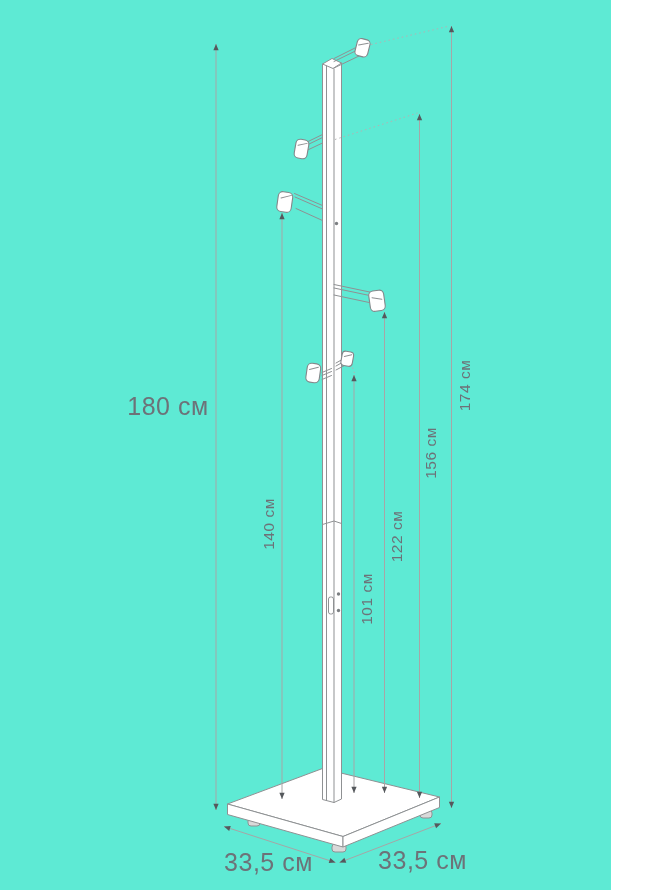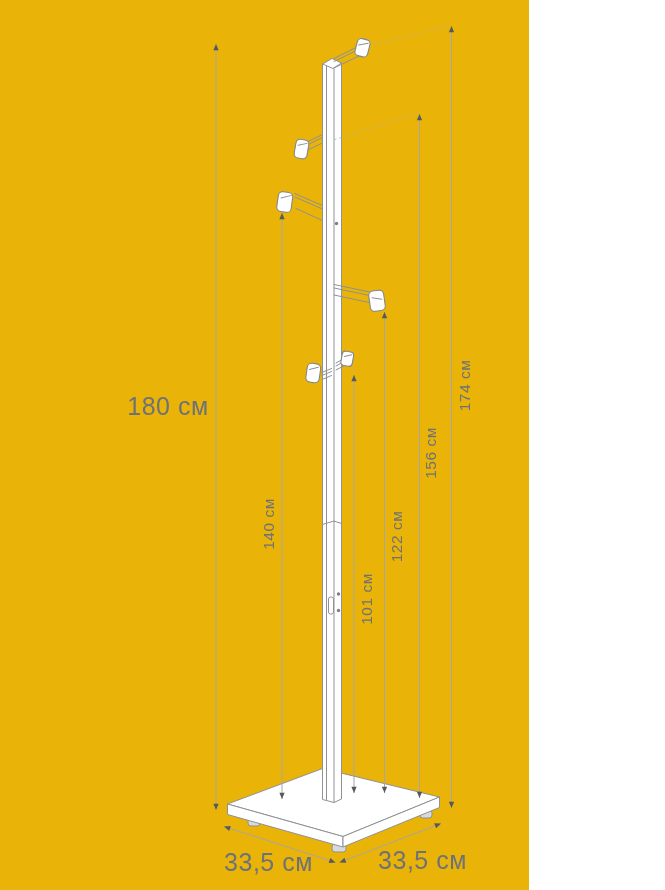--- a/index.html
+++ b/index.html
@@ -1,19 +1,19 @@
 <!DOCTYPE html>
 <html><head>
 <meta charset="utf-8">
 <style>
   html,body{margin:0;padding:0;background:#ffffff;}
   .stage{
     position:relative;
-    width:529px;height:890px;
-    background:#eab308;
+    width:611px;height:890px;
+    background:#5eead4;
     font-family:"Liberation Sans", sans-serif;
     overflow:hidden;
   }
   svg{display:block;}
   .draw{stroke:#8f9193;stroke-width:1;fill:none;stroke-linecap:round;}
   .fillwhite{fill:#ffffff;stroke:#8f9193;stroke-width:1;stroke-linejoin:round;}
   .dim{stroke:#a6a6a6;stroke-width:1;fill:none;}
   .leader{stroke:#b3b3b3;stroke-width:1;fill:none;stroke-dasharray:1.5 3;}
   .cap{fill:#ffffff;stroke:#84878a;stroke-width:1.1;}
   .foot{fill:#d9d9d9;stroke:#8f9193;stroke-width:1;}

